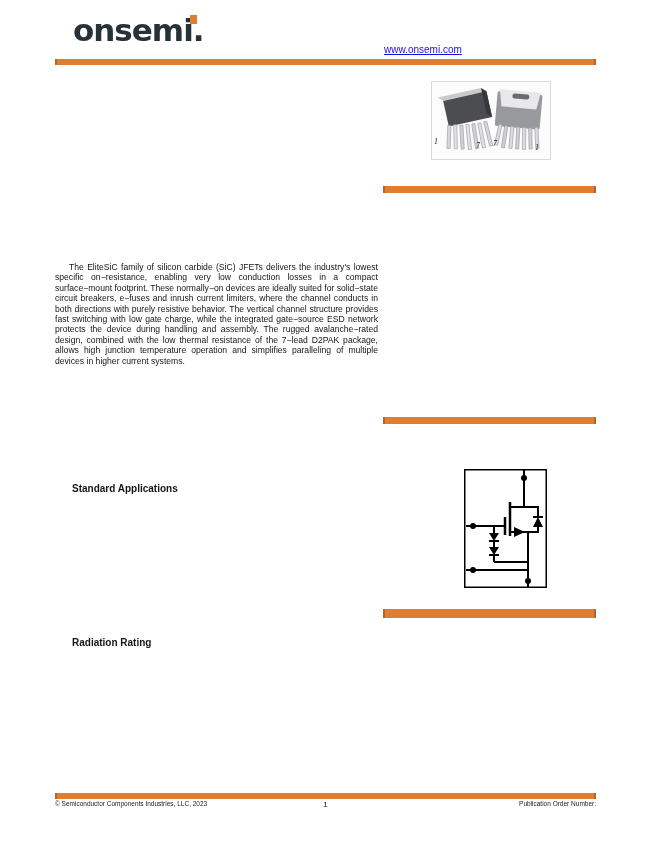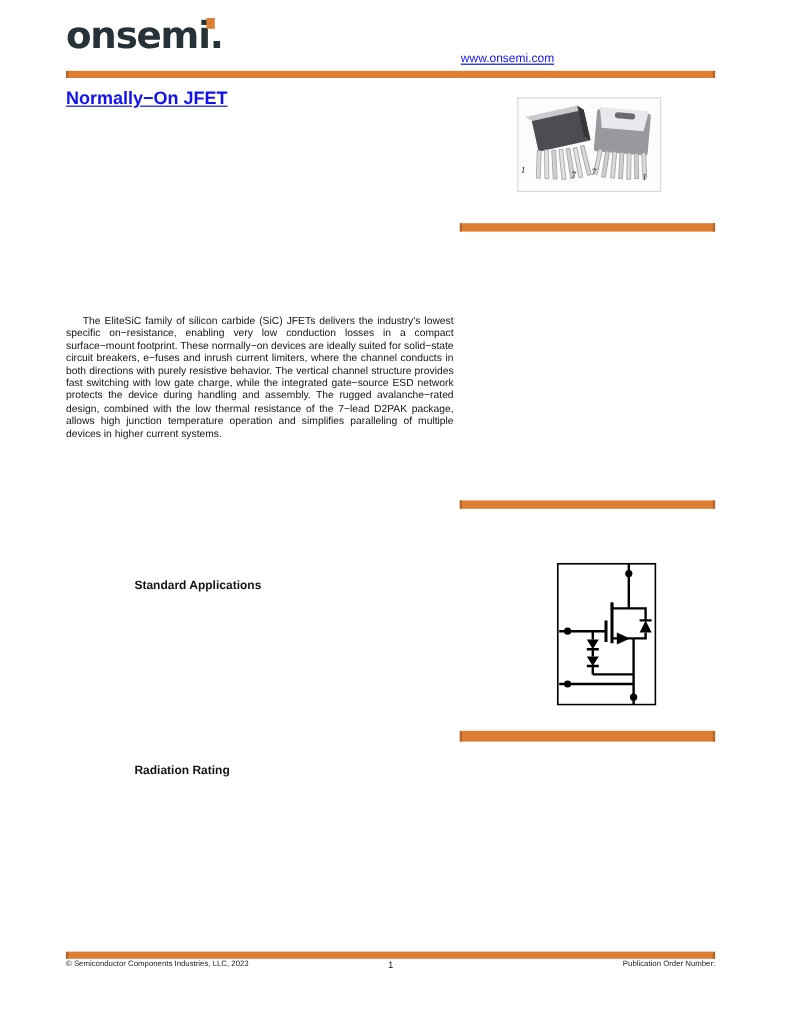--- a/index.html
+++ b/index.html
@@ -3,21 +3,21 @@
 <meta charset="utf-8">
 <style>
   html,body{margin:0;padding:0;}
   body{
     width:657px;height:850px;position:relative;background:#ffffff;
     font-family:"Liberation Sans", sans-serif;color:#111;overflow:hidden;
   }
   .abs{position:absolute;}
 
   
-  .logo{left:55px;top:12px;font-size:31px;font-weight:bold;letter-spacing:-1px;
+  .logo{left:73px;top:12px;font-size:31px;font-weight:bold;letter-spacing:-1px;
         color:#263238;font-family:"DejaVu Sans", sans-serif;}
   .logo .accent{position:absolute;right:7px;top:3px;width:7px;height:9px;background:#dd7e33;}
   .website{left:384px;top:44px;width:213px;text-align:left;font-size:10px;font-weight:normal;
            color:#1111ee;text-decoration:underline;}
   .rule{background:#dd7e33;box-shadow:inset 2px 0 0 #b5652a, inset -2px 0 0 #b5652a;}
   .rule-header{left:55px;top:59px;width:541px;height:6px;}
   .rule-r1{left:383px;top:186px;width:213px;height:7px;}
   .rule-r2{left:383px;top:417px;width:213px;height:7px;}
   .rule-r3{left:383px;top:609px;width:213px;height:9px;}
   .rule-footer{left:55px;top:793px;width:541px;height:6px;}
@@ -33,21 +33,21 @@
              border:1px solid #d9d9d9;}
   .pin-label{position:absolute;font-family:"Liberation Serif", serif;font-style:italic;
              font-size:8px;color:#222;}
   .pl-1a{left:2px;top:55px;}  .pl-7a{left:44px;top:59px;}
   .pl-7b{left:61px;top:57px;} .pl-1b{left:103px;top:61px;}
 
   
   .para{left:55px;top:262px;width:323px;font-size:8.6px;line-height:10.4px;
         text-align:justify;text-indent:14px;color:#151515;}
 
-  .heading{font-size:10px;font-weight:bold;color:#151515;margin-left:40px;}
+  .heading{font-size:10px;font-weight:bold;color:#151515;}
   .h-apps{left:72px;top:483px;}
   .h-rad{left:72px;top:637px;}
 
   
   .circuit{left:464px;top:469px;width:83px;height:119px;}
 
   
   .footer-row{left:55px;top:800px;width:541px;display:flex;align-items:flex-start;
               font-size:6.5px;color:#222;}
   .footer-row .fl{flex:1;text-align:left;}
@@ -58,21 +58,20 @@
 <body>
 
 <div class="abs logo">
   <span>onsemi</span><span>.</span>
   <span class="accent"></span>
 </div>
 <a class="abs website" href="#">www.onsemi.com</a>
 <div class="abs rule rule-header"></div>
 
 <div class="abs title">
-  <div class="t3">Normally−On JFET</div>
 </div>
 
 <div class="abs pkg-photo">
   <svg width="118" height="77" viewBox="0 0 118 77">
 
     <g transform="rotate(-6 30 26)">
       <polygon points="7,13 51,8 56,12 12,17" fill="#c9cacd"></polygon>
       <polygon points="12,17 56,12 59,38 15,43" fill="#4c4d51"></polygon>
       <polygon points="51,8 56,12 59,38 54,34" fill="#36373a"></polygon>
       <g>

